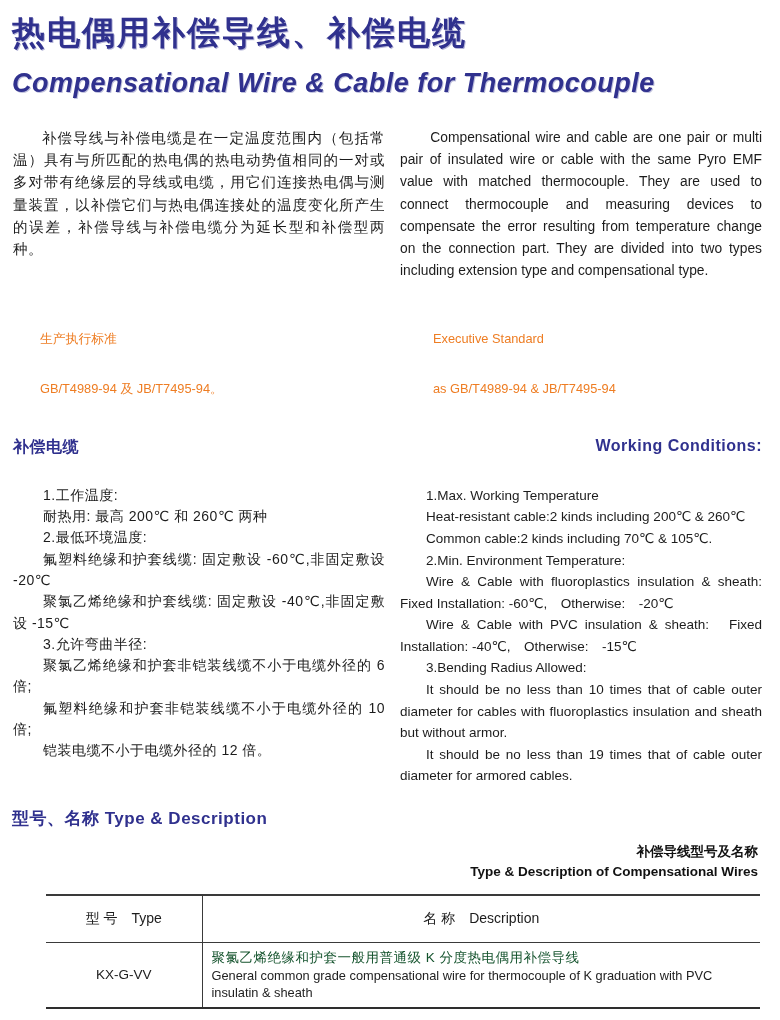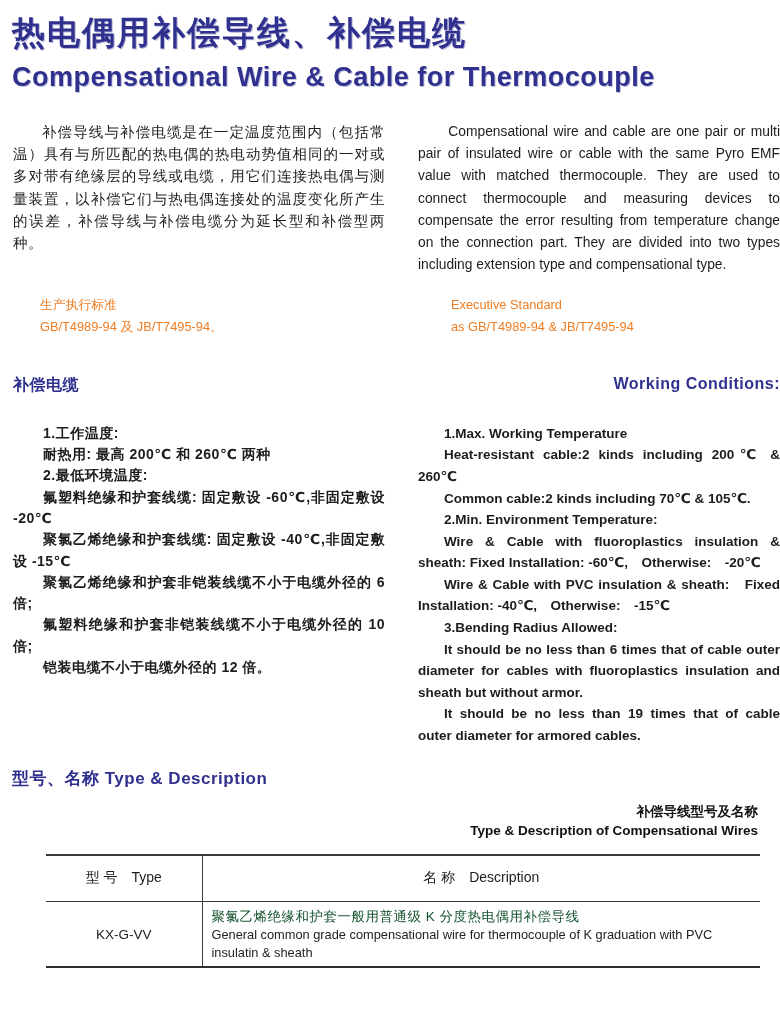--- a/index.html
+++ b/index.html
@@ -12,49 +12,49 @@
   }
 
   
   .page-header { padding: 12px 0 0 12px; }
   .title-zh {
     color: #30318E; font-size: 33px; font-weight: bold;
     letter-spacing: 2px; line-height: 1.25;
     text-shadow: 1px 1px 0 rgba(48,49,142,0.35);
   }
   .title-en {
-    color: #30318E; font-size: 27px; font-weight: bold; 
-    line-height: 1.2; margin-top: 8px; letter-spacing: 0.5px;
+    color: #30318E; font-size: 27px; font-weight: bold; font-style: italic;
+    line-height: 1.2; margin-top: 14px; letter-spacing: 0.5px;
     text-shadow: 1px 1px 0 rgba(48,49,142,0.3);
   }
 
   
-  .two-col { display: flex; justify-content: space-between; padding-left: 13px; }
+  .two-col { display: flex; justify-content: space-between; padding-left: 13px; padding-right: 18px; }
   .col-l { width: 372px; }
   .col-r { width: 362px; }
 
   
   .intro { margin-top: 27px; }
   .intro .zh { font-size: 14.5px; line-height: 22.3px; text-indent: 2em; text-align: justify; letter-spacing: 0.4px; }
   .intro .en { font-size: 13.8px; line-height: 22.3px; text-indent: 2.2em; text-align: justify; }
 
   
   .standards { margin-top: 17px; }
-  .standards p { color: #EE7D23; font-size: 12.8px; line-height: 22px; }
+  .standards p { color: #EE7D23; font-size: 12.8px; line-height: 22px; margin-top: 28px; }
   .standards .col-l { padding-left: 27px; }
   .standards .col-r { padding-left: 33px; }
 
   
   .cond-headings { margin-top: 37px; }
   .cond-headings h3 { color: #30318E; font-size: 16px; font-weight: bold; letter-spacing: 0.5px; }
   .cond-headings .right { text-align: right; }
 
   
   .conditions { margin-top: 27px; }
-  .conditions p { margin: 0; font-weight: bold; }
+  .conditions p { margin: 0; }
   .conditions .zh p { font-size: 14px; line-height: 21.3px; text-indent: 30px; letter-spacing: 0.5px; text-align: justify; }
   .conditions .en p { font-size: 13.5px; line-height: 21.6px; text-indent: 26px; text-align: justify; }
 
   
   .type-heading { margin: 20px 18px 0 12px; color: #30318E; font-size: 17px; font-weight: bold; letter-spacing: 0.5px; }
   .type-sub { margin: 12px 22px 0 0; text-align: right; font-weight: bold; font-size: 13.5px; line-height: 19.5px; color: #111; padding-left: 44px; }
 
   
   table.types {
     margin: 13px 0 0 46px; width: 714px;
@@ -101,33 +101,34 @@
   <h3 class="col-r right">Working Conditions:</h3>
 </section>
 
 <section class="two-col conditions">
   <div class="col-l zh">
     <p>1.工作温度:</p>
     <p>耐热用: 最高 200℃ 和 260℃ 两种</p>
     <p>2.最低环境温度:</p>
     <p>氟塑料绝缘和护套线缆: 固定敷设 -60℃,非固定敷设 -20℃</p>
     <p>聚氯乙烯绝缘和护套线缆: 固定敷设 -40℃,非固定敷设 -15℃</p>
+    <p>3.允许弯曲半径:</p>
     <p>聚氯乙烯绝缘和护套非铠装线缆不小于电缆外径的 6 倍;</p>
     <p>氟塑料绝缘和护套非铠装线缆不小于电缆外径的 10 倍;</p>
     <p>铠装电缆不小于电缆外径的 12 倍。</p>
   </div>
   <div class="col-r en">
     <p>1.Max. Working Temperature</p>
     <p>Heat-resistant cable:2 kinds including 200℃ &amp; 260℃</p>
     <p>Common cable:2 kinds including 70℃ &amp; 105℃.</p>
     <p>2.Min. Environment Temperature:</p>
     <p>Wire &amp; Cable with fluoroplastics insulation &amp; sheath: Fixed Installation: -60℃,　Otherwise:　-20℃</p>
     <p>Wire &amp; Cable with PVC insulation &amp; sheath:　Fixed Installation: -40℃,　Otherwise:　-15℃</p>
     <p>3.Bending Radius Allowed:</p>
-    <p>It should be no less than 6 times that of cable outer diameter for cables with fluoroplastics insulation and sheath but without armor.</p>
+    <p>It should be no less than 10 times that of cable outer diameter for cables with fluoroplastics insulation and sheath but without armor.</p>
     <p>It should be no less than 19 times that of cable outer diameter for armored cables.</p>
   </div>
 </section>
 
 <h3 class="type-heading">型号、名称 Type &amp; Description</h3>
 
 <div class="type-sub">
   <p>补偿导线型号及名称</p>
   <p>Type &amp; Description of Compensational Wires</p>
 </div>

